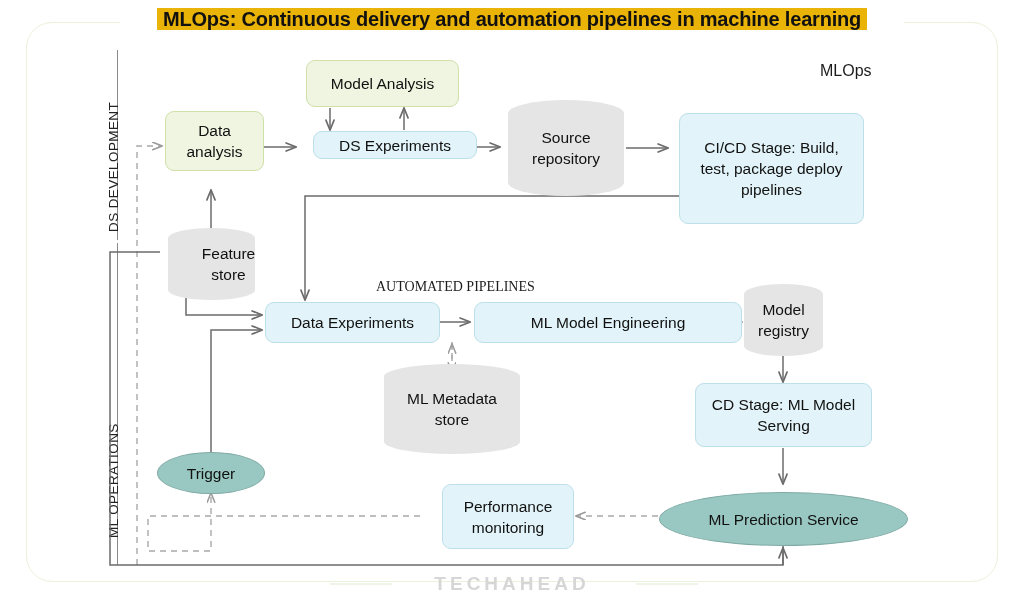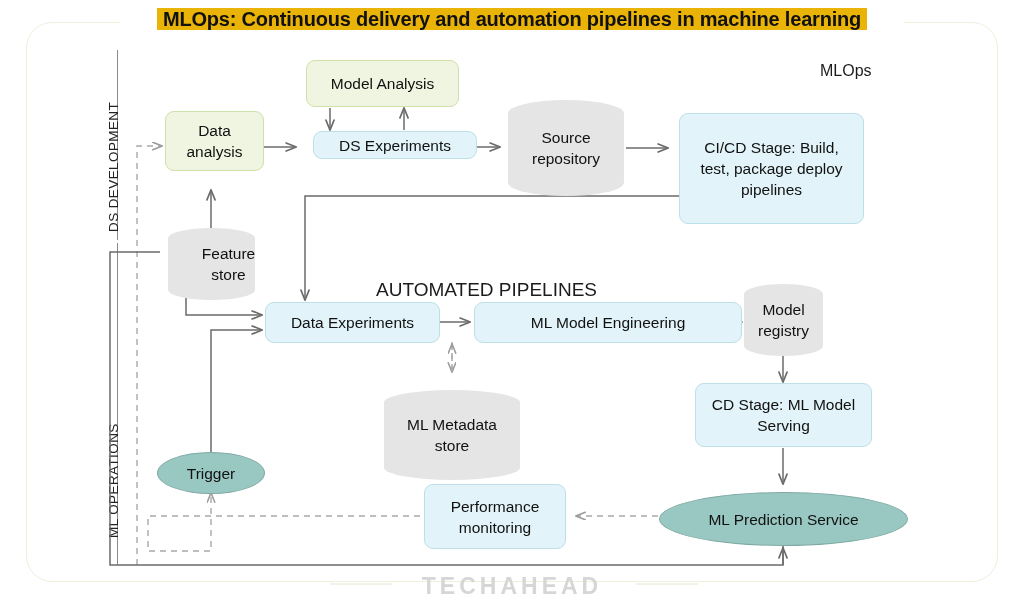--- a/index.html
+++ b/index.html
@@ -67,21 +67,21 @@
   .ftext {
     position: absolute; font-size: 14.5px; color: #1c1c1c; white-space: nowrap;
   }
 
   
   svg.wires { position: absolute; left: 0; top: 0; width: 1024px; height: 609px; overflow: visible; }
 
   
   .wm {
     position: absolute; left: 0; top: 573px; width: 1024px; text-align: center;
-    font-size: 23px; font-weight: bold; letter-spacing: 4px;
+    font-size: 19px; font-weight: bold; letter-spacing: 4px;
     color: #d6d6d6;
   }
   .wm-rule-l, .wm-rule-r {
     position: absolute; top: 583px; height: 1.5px; background: #f0f4e6;
   }
   .wm-rule-l { left: 330px; width: 62px; }
   .wm-rule-r { left: 636px; width: 62px; }
 </style>
 </head>
 <body>
@@ -94,21 +94,21 @@
     <span class="title" style="position:static;display:inline;width:auto;">MLOps: Continuous delivery and automation pipelines in machine learning</span>
   </div>
 
   <div class="lane-rule" style="left:117px; top:50px; height:190px;"></div>
   <div class="lane-rule" style="left:117px; top:243px; height:322px;"></div>
 
   <div class="lane-label" style="left:106px; top:232px;">DS DEVELOPMENT</div>
   <div class="lane-label" style="left:106px; top:538px;">ML OPERATIONS</div>
 
   <div class="ftext" style="left:820px; top:62px; font-size:16px;">MLOps</div>
-  <div class="ftext" style="left:376px; top:279px; font-size:19px;">AUTOMATED PIPELINES</div>
+  <div class="ftext" style="left:376px; top:279px; font-size:14px;font-family:Liberation Serif, serif;">AUTOMATED PIPELINES</div>
 
   <svg class="wires">
     <defs>
       <marker id="ah" markerWidth="9" markerHeight="9" refX="7.2" refY="3.2" orient="auto" markerUnits="strokeWidth">
         <path d="M0.6,0.5 L7.4,3.2 L0.6,5.9" fill="none" stroke="#6b6b6b" stroke-width="1.1" stroke-linecap="round" stroke-linejoin="round"></path>
       </marker>
       <marker id="ahd" markerWidth="9" markerHeight="9" refX="7.2" refY="3.2" orient="auto" markerUnits="strokeWidth">
         <path d="M0.6,0.5 L7.4,3.2 L0.6,5.9" fill="none" stroke="#9a9a9a" stroke-width="1.1" stroke-linecap="round" stroke-linejoin="round"></path>
       </marker>
     </defs>
@@ -184,33 +184,33 @@
   </div>
 
   <div class="node box-blue" style="left:474px; top:302px; width:268px; height:41px;">
     <span>ML Model Engineering</span>
   </div>
 
   <div class="node cylinder" style="left:744px; top:284px; width:79px; height:72px;">
     <span>Model registry</span>
   </div>
 
-  <div class="node cylinder" style="left:384px; top:390px; width:136px; height:90px;">
+  <div class="node cylinder" style="left:384px; top:364px; width:136px; height:90px;">
     <span>ML Metadata store</span>
   </div>
 
   <div class="node box-blue" style="left:695px; top:383px; width:177px; height:64px;">
     <span>CD Stage: ML Model Serving</span>
   </div>
 
   <div class="node ellipse" style="left:157px; top:452px; width:108px; height:42px;">
     <span>Trigger</span>
   </div>
 
-  <div class="node box-blue" style="left:424px; top:484px; width:142px; height:65px;">
+  <div class="node box-blue" style="left:442px; top:484px; width:132px; height:65px;">
     <span>Performance monitoring</span>
   </div>
 
   <div class="node ellipse" style="left:659px; top:492px; width:249px; height:54px;">
     <span>ML Prediction Service</span>
   </div>
 
   <div class="wm-rule-l"></div>
   <div class="wm">TECHAHEAD</div>
   <div class="wm-rule-r"></div>

